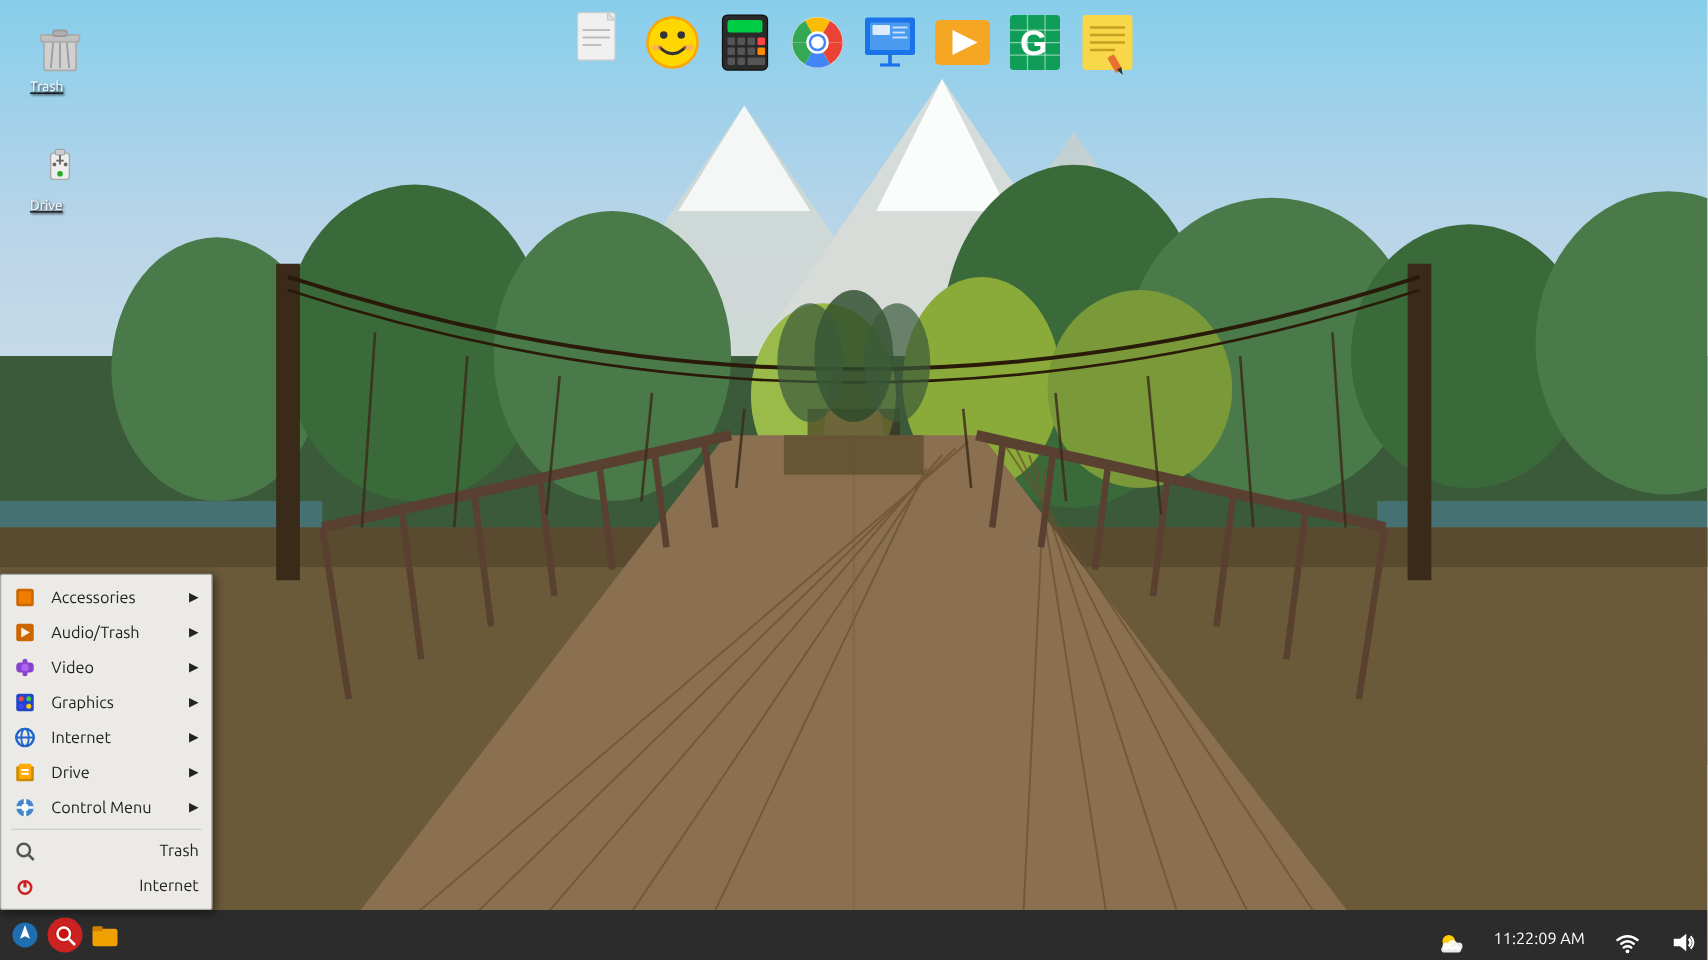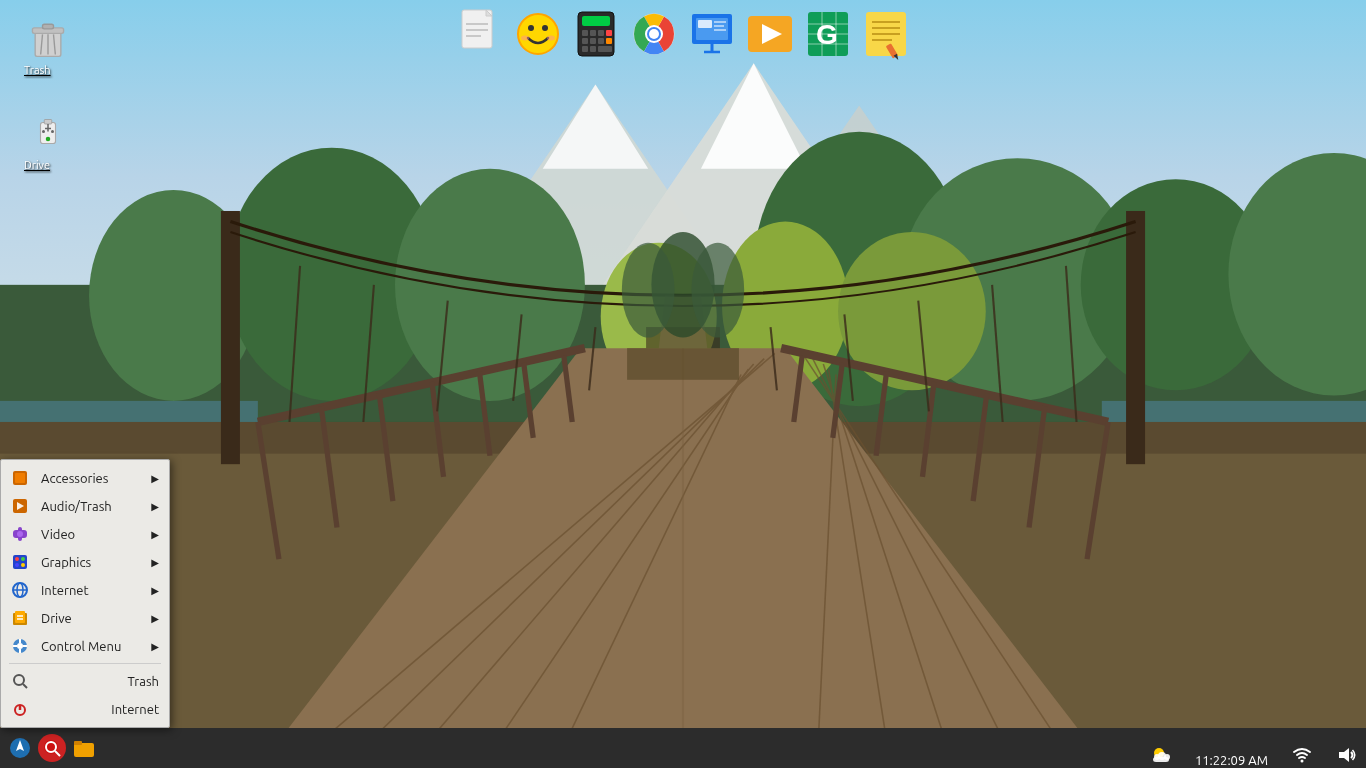--- a/index.html
+++ b/index.html
@@ -62,21 +62,21 @@
       display: flex;
       align-items: center;
       justify-content: center;
       cursor: pointer;
       font-size: 16px;
     }
 
     #taskbar-right {
       margin-left: auto;
       display: flex;
-      align-items: flex-end;
+      align-items: flex-start;
       gap: 24px;
       padding: 0 10px;
       color: white;
       font-size: 13px;
       margin-top: 15px;
     }
 
     
     .desktop-icon {
       position: absolute;

